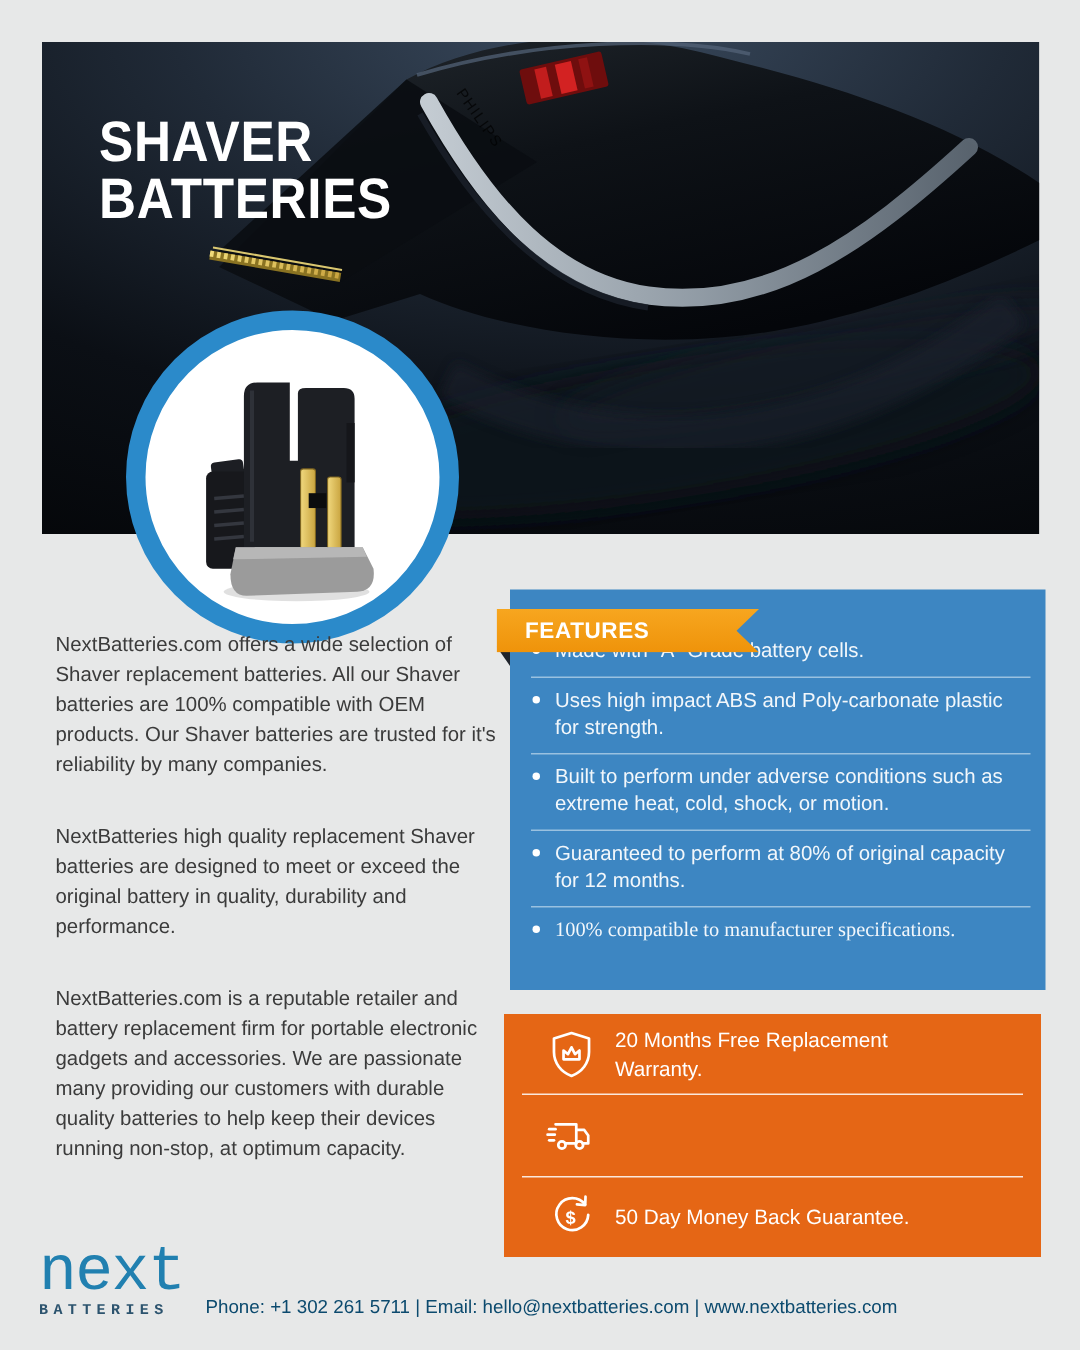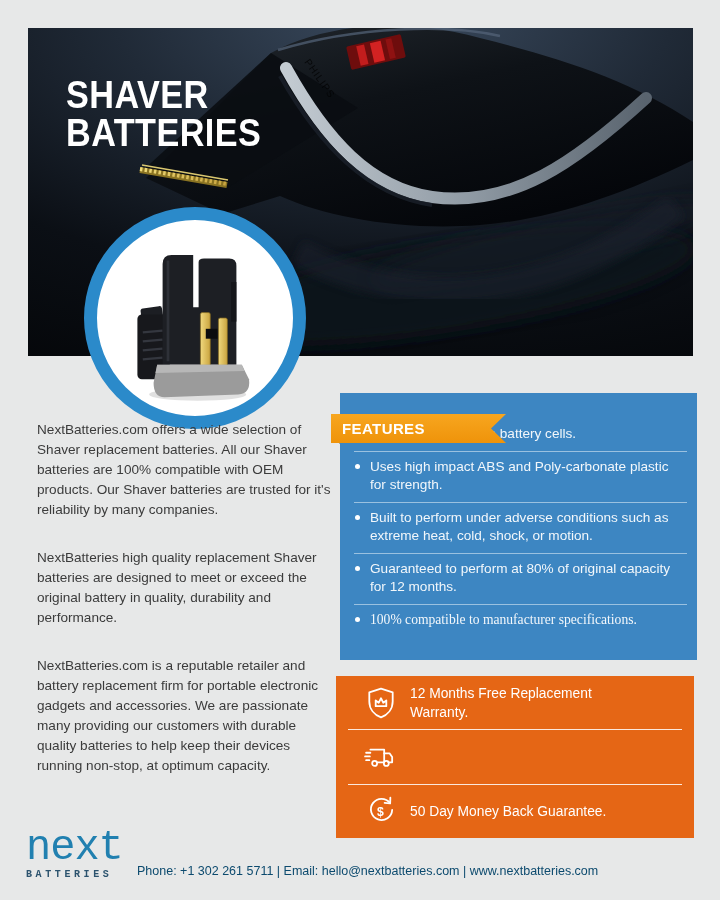--- a/index.html
+++ b/index.html
@@ -19,24 +19,24 @@
           background:#fff;border:13px solid #2b8aca;border-radius:50%;
           display:flex;align-items:center;justify-content:center;overflow:hidden;}
 
   
   .about{position:absolute;left:25px;top:420px;width:308px;}
   .about p{margin:0 0 28px 12px;font-size:13.6px;line-height:20px;color:#3b3b3b;}
 
   
   .features{position:absolute;left:340px;top:393px;width:357px;height:267px;
             background:#3d86c2;box-sizing:border-box;}
-  .ribbon{position:absolute;left:-9px;top:21px;height:29px;width:175px;
+  .ribbon{position:absolute;left:-9px;top:13px;height:29px;width:175px;
           background:linear-gradient(#f7a61f,#ef930a);
           clip-path:polygon(0 0,100% 0,calc(100% - 15px) 50%,100% 100%,0 100%);
-          display:flex;align-items:center;padding-left:11px;box-sizing:border-box;
+          display:flex;align-items:center;padding-left:19px;box-sizing:border-box;
           font-size:15px;font-weight:bold;color:#fff;letter-spacing:.4px;z-index:2;}
   .ribbon-fold{position:absolute;left:-9px;top:38px;width:9px;height:13px;
                background:#1f242b;clip-path:polygon(0 0,100% 0,100% 100%);}
   .feat-list{list-style:none;margin:0;padding:26px 0 0 0;}
   .feat-item{position:relative;margin:0 10px 0 14px;padding:6px 2px 8px 16px;
              border-bottom:1px solid rgba(232,243,250,.55);
              color:#f2f7fb;font-size:13.6px;line-height:18px;}
   .feat-item:last-child{border-bottom:none;font-family:Liberation Serif, serif;}
   .dot{position:absolute;left:1px;top:12px;width:5px;height:5px;border-radius:50%;background:#fff;}
 
@@ -199,21 +199,21 @@
   </div>
 
   <div class="perks">
     <div class="perk-row">
       <span class="perk-icon">
         <svg width="34" height="34" viewBox="0 0 32 32" fill="none" stroke="#fff" stroke-width="1.7" stroke-linecap="round" stroke-linejoin="round">
           <path d="M16 2.5 L27 6 V14.5 C27 21.5 22.5 27 16 29.5 C9.5 27 5 21.5 5 14.5 V6 Z"></path>
           <path d="M11 19 V13.5 L13.8 15.8 L16 11.5 L18.2 15.8 L21 13.5 V19 Z"></path>
         </svg>
       </span>
-      <span class="perk-text">12 Months Free Replacement Warranty.</span>
+      <span class="perk-text">20 Months Free Replacement Warranty.</span>
     </div>
     <div class="perk-row">
       <span class="perk-icon">
         <svg width="34" height="34" viewBox="0 0 32 32" fill="none" stroke="#fff" stroke-width="1.7" stroke-linecap="round" stroke-linejoin="round">
           <path d="M6 9 H19 V21 H12"></path>
           <path d="M19 12.5 H24 L26.5 16 V21 H23"></path>
           <circle cx="10" cy="22" r="2.3"></circle>
           <circle cx="21" cy="22" r="2.3"></circle>
           <path d="M2 12 H6"></path>
             <path d="M1 15.5 H5.5"></path>

